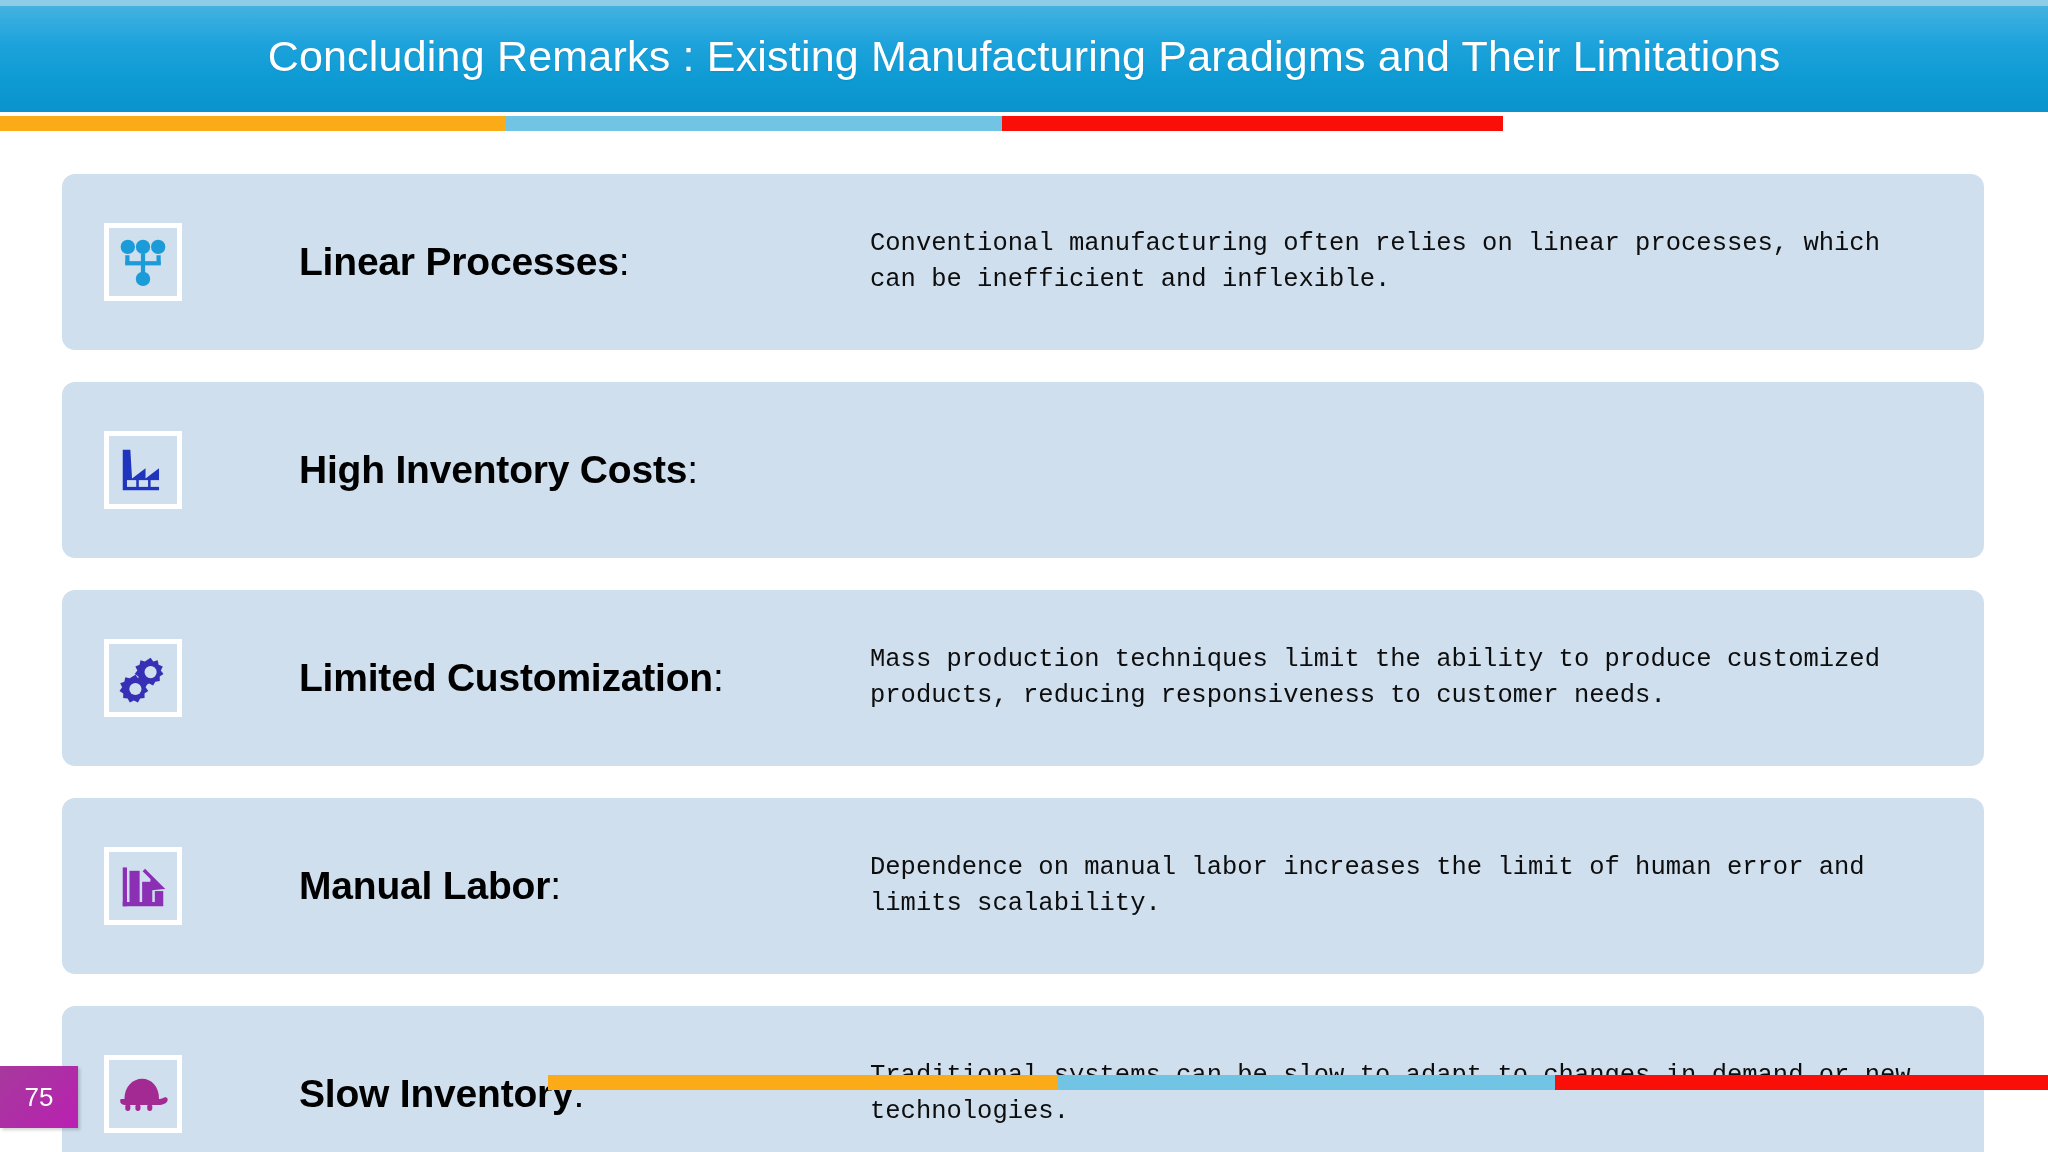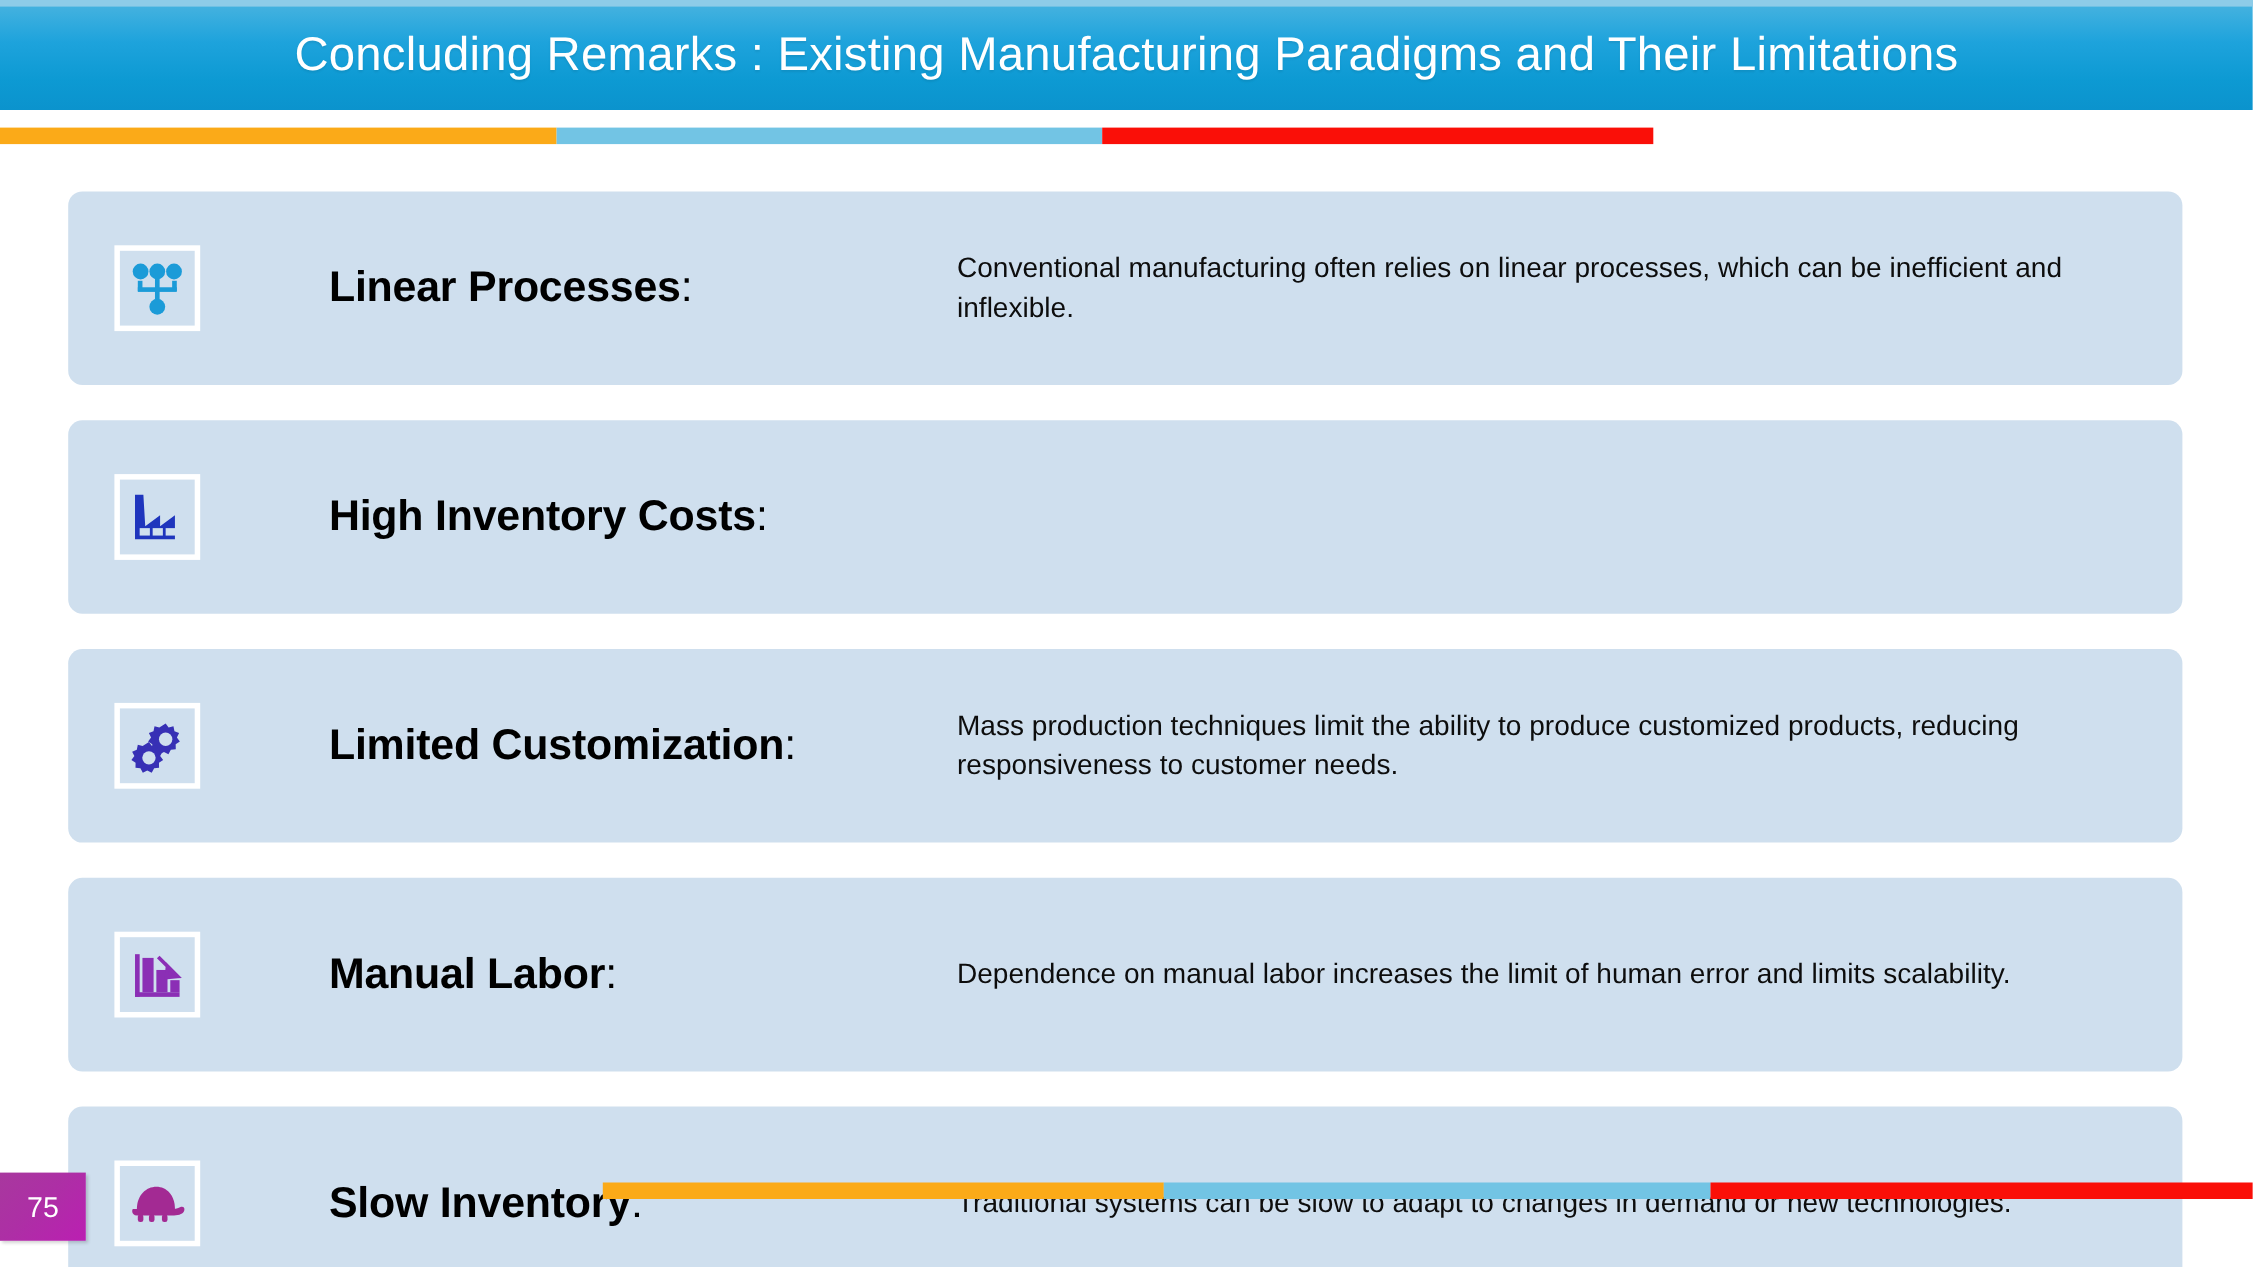--- a/index.html
+++ b/index.html
@@ -14,21 +14,21 @@
     overflow: hidden;
     position: relative;
   }
 
   
   .title-banner {
     position: absolute;
     left: 0;
     top: 0;
     width: 2048px;
-    height: 100px;
+    height: 112px;
     background: linear-gradient(180deg, #4ab4e0 0%, #1ea3dc 38%, #0d9ad3 72%, #0b93cd 100%);
     display: flex;
     align-items: center;
     justify-content: center;
     box-sizing: border-box;
   }
   .title-banner::before {
     content: "";
     position: absolute;
     left: 0; top: 0;
@@ -110,20 +110,21 @@
   .row-desc {
     position: absolute;
     left: 808px;
     right: 60px;
     top: 50%;
     transform: translateY(-50%);
     font-size: 25.5px;
     font-weight: 400;
     line-height: 1.42;
     color: #0d0d0d;
+    font-family: Liberation Mono, monospace;
   }
 
   
   .page-badge {
     position: absolute;
     left: 0;
     bottom: 24px;
     width: 78px;
     height: 62px;
     background: linear-gradient(135deg, #a8389e 0%, #ad2fa5 45%, #bb1fb2 100%);

